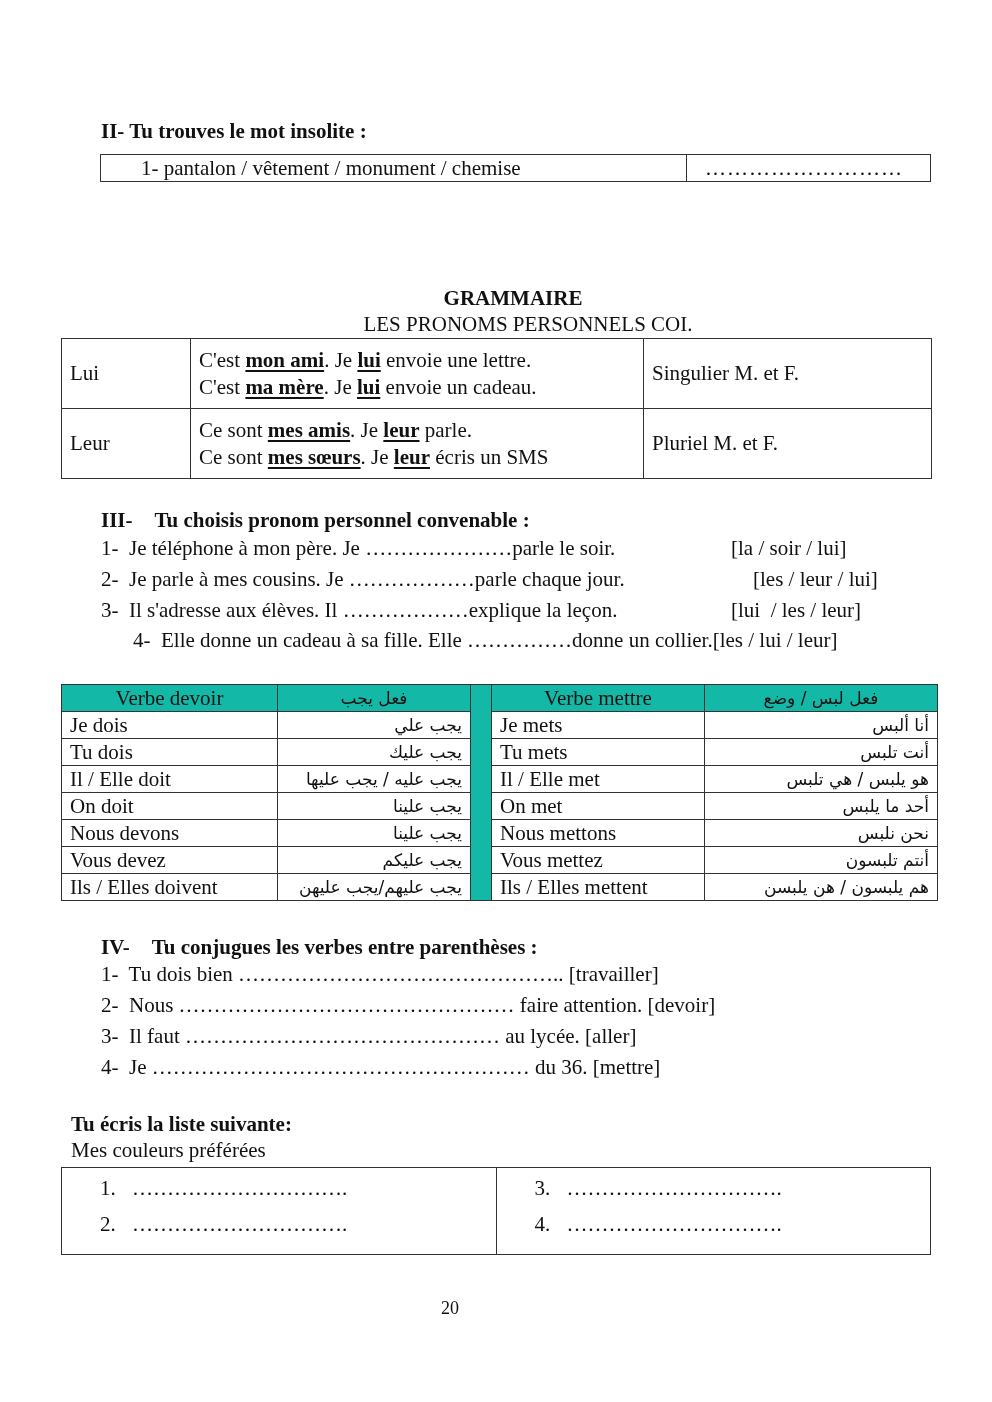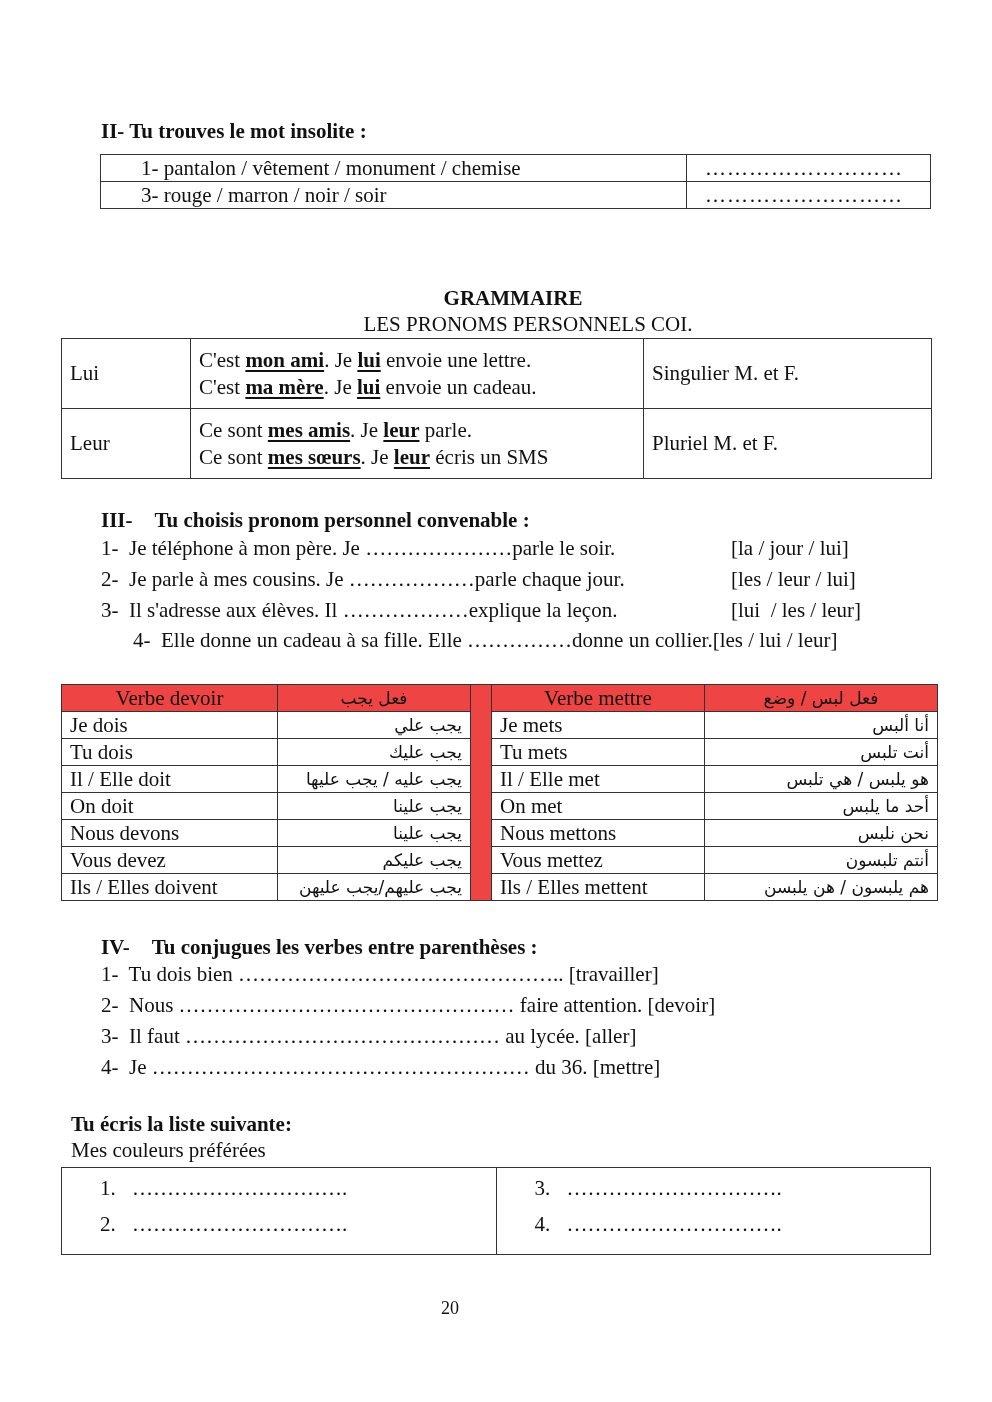--- a/index.html
+++ b/index.html
@@ -24,21 +24,21 @@
   #coi-table td.c1 { width: 112px; }
   #coi-table td.c2 { width: 436px; }
 
   
   .ex-line { position: absolute; left: 101px; font-size: 21px; white-space: pre; }
   .ex-line .opts { position: absolute; }
 
   
   #conj-table { position: absolute; left: 61px; top: 684px; width: 877px; border-collapse: collapse; }
   #conj-table td { border: 1px solid #333; height: 26px; padding: 0 8px; font-size: 21px; line-height: 26px; }
-  #conj-table tr.head td { background: #ef4444; text-align: center; }
+  #conj-table tr.head td { background: #14b8a6; text-align: center; }
   #conj-table td.sep { background: #d9d9d9; width: 20px; padding: 0; }
   #conj-table td.fr1 { width: 199px; }
   #conj-table td.ar1 { width: 176px; text-align: right; direction: rtl; font-family: "DejaVu Sans", sans-serif; font-size: 17px; }
   #conj-table td.fr2 { width: 196px; }
   #conj-table td.ar2 { text-align: right; direction: rtl; font-family: "DejaVu Sans", sans-serif; font-size: 17px; }
   #conj-table tr.head td.ar1, #conj-table tr.head td.ar2 { text-align: center; }
 
   
   #colors-table { position: absolute; left: 61px; top: 1167px; width: 870px; border-collapse: collapse; }
   #colors-table td { border: 1px solid #333; padding: 4px 0 10px 38px; vertical-align: top; font-size: 21px; width: 50%; }
@@ -46,24 +46,20 @@
   #colors-table .li .n { display: inline-block; width: 32px; }
 </style>
 </head>
 <body>
 
 <div class="abs bold" style="left:101px; top:119px;">II- Tu trouves le mot insolite :</div>
 <table id="insolite-table">
   <tbody>
       <tr>
     <td class="q">1-  pantalon / vêtement / monument / chemise</td>
-    <td class="a">………………………</td>
-  </tr>
-  <tr>
-    <td class="q">3-  rouge / marron / noir / soir</td>
     <td class="a">………………………</td>
   </tr>
 </tbody>
   </table>
 
 <div class="abs bold" style="left:0; width:992px; top:286px; text-align:center;padding-left:17px;">GRAMMAIRE</div>
 <div class="abs" style="left:0; width:992px; top:312px; text-align:center;padding-left:32px;">LES PRONOMS PERSONNELS COI.</div>
 <table id="coi-table">
   <tbody>
       <tr>
@@ -81,22 +77,22 @@
       <div><span>Ce sont </span><u class="ul bold">mes sœurs</u><span>. Je </span><u class="ul bold">leur</u><span> écris un SMS</span></div>
     </td>
     <td>Pluriel M. et F.</td>
   </tr>
 </tbody>
   </table>
 
 <div class="abs bold" style="left:101px; top:508px;">
   <span>III-</span><span style="display:inline-block; width:22px;"></span><span>Tu choisis pronom personnel convenable :</span>
 </div>
-<div class="ex-line" style="top:536px;"><span>1-  Je téléphone à mon père. Je …………………parle le soir.</span><span class="opts" style="left:630px;">[la / jour / lui]</span></div>
-<div class="ex-line" style="top:567px;"><span>2-  Je parle à mes cousins. Je ………………parle chaque jour.</span><span class="opts" style="left:630px;">[les / leur / lui]</span></div>
+<div class="ex-line" style="top:536px;"><span>1-  Je téléphone à mon père. Je …………………parle le soir.</span><span class="opts" style="left:630px;">[la / soir / lui]</span></div>
+<div class="ex-line" style="top:567px;"><span>2-  Je parle à mes cousins. Je ………………parle chaque jour.</span><span class="opts" style="left:652px;">[les / leur / lui]</span></div>
 <div class="ex-line" style="top:598px;"><span>3-  Il s'adresse aux élèves. Il ………………explique la leçon.</span><span class="opts" style="left:630px;">[lui  / les / leur]</span></div>
 <div class="ex-line" style="top:628px;margin-left:32px;"><span>4-  Elle donne un cadeau à sa fille. Elle ……………donne un collier.</span><span>[les / lui / leur]</span></div>
 
 <table id="conj-table">
   <tbody>
       <tr class="head">
     <td class="fr1">Verbe devoir</td>
     <td class="ar1">فعل يجب</td>
     <td class="sep" rowspan="8"></td>
     <td class="fr2">Verbe mettre</td>

